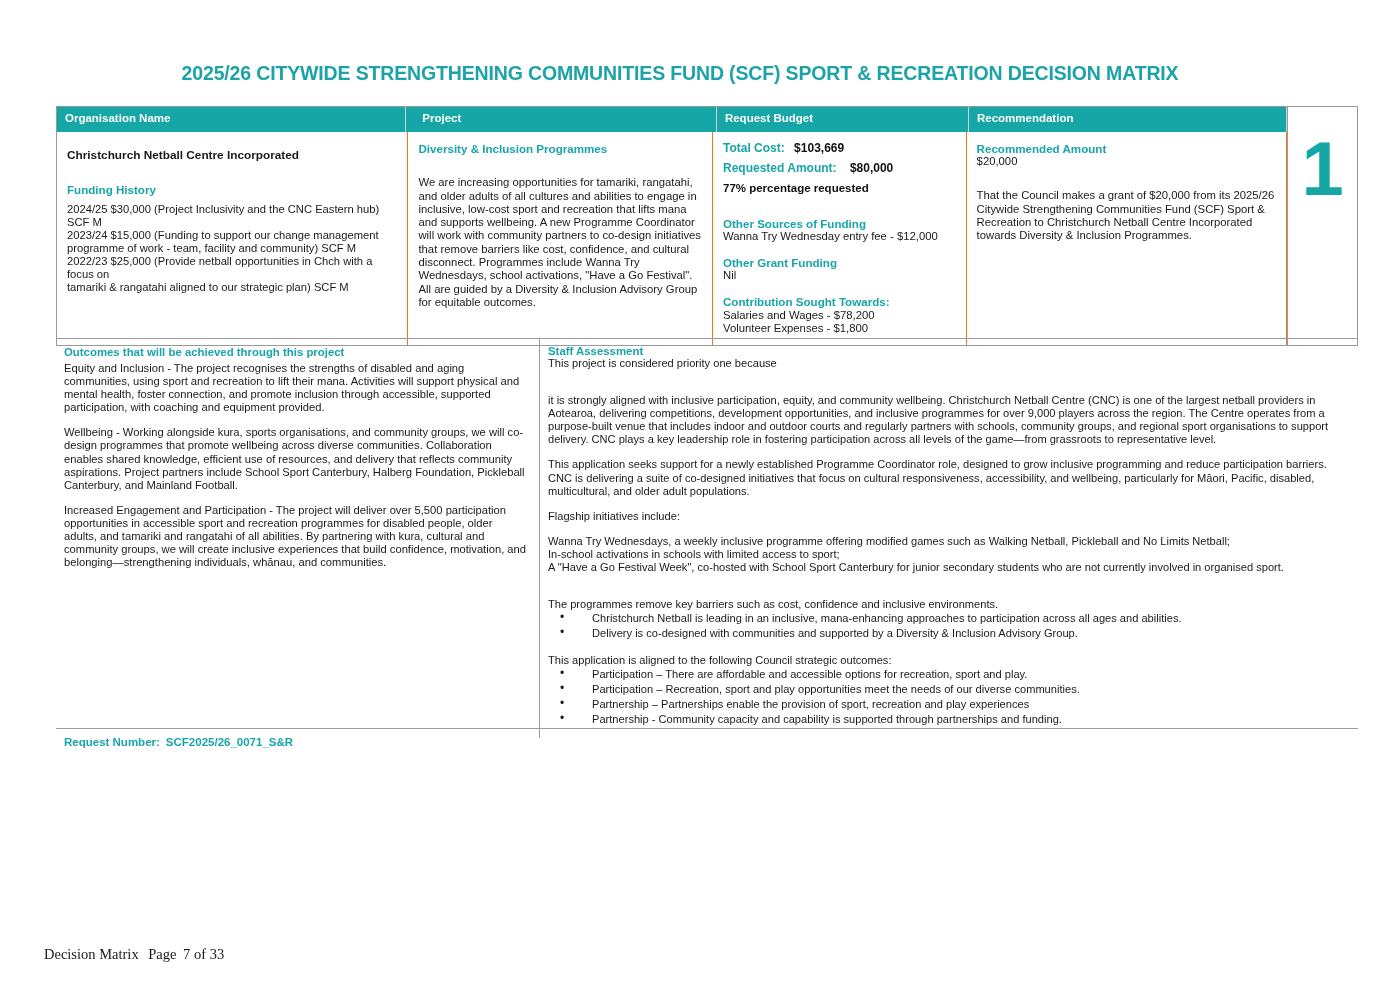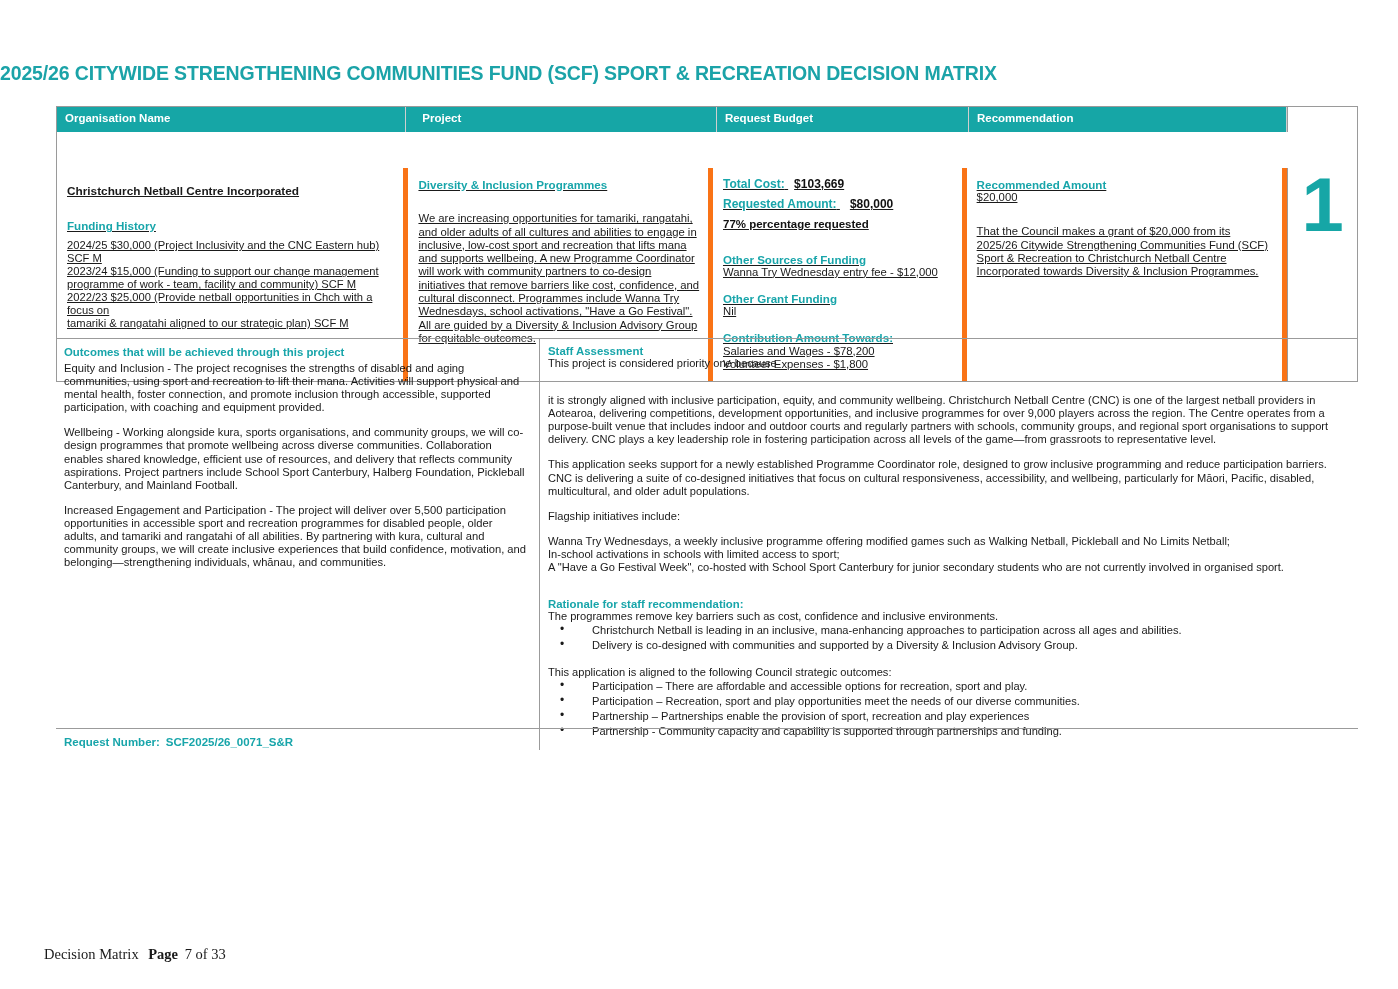--- a/index.html
+++ b/index.html
@@ -21,37 +21,37 @@
     width: 1398px;
     height: 989px;
   }
 
   
   .doc-title {
     position: absolute;
     left: 0;
     top: 62px;
     width: 1360px;
+    text-align: center;
     font-size: 19.5px;
     font-weight: bold;
     letter-spacing: -0.15px;
     color: #1ba3a8;
   }
 
   
   .matrix-table {
     position: absolute;
     left: 56px;
     top: 106px;
     width: 1302px;
     border: 1px solid #9a9a9a;
     box-sizing: border-box;
     display: flex;
     flex-direction: column;
-    gap: 36px;
   }
   .thead {
     display: flex;
     background: #16a6a6;
     height: 25px;
   }
   .thead .th {
     color: #ffffff;
     font-size: 11.5px;
     font-weight: bold;
@@ -59,25 +59,24 @@
     box-sizing: border-box;
     border-right: 1px solid #cfcfcf;
   }
   .thead .th:last-child { border-right: none; }
   .tbody {
     display: flex;
     min-height: 213px;
   }
   .tbody .td {
     box-sizing: border-box;
-    border-right: 5px solid #f97316;
+    border-right: 1px solid #f97316;
     padding: 10px 8px 8px 10px;
     font-size: 11.4px;
     line-height: 13.2px;
-    text-decoration: underline;
   }
   .tbody .td:last-child { border-right: none; }
 
   .c-org   { width: 352px; }
   .c-proj  { width: 305px; }
   .c-budg  { width: 254px; }
   .c-rec   { width: 321px; }
   .c-rank  { width: 70px; }
 
   .thead .c-org   { width: 352px; }
@@ -207,21 +206,21 @@
 
   
   .footer {
     position: absolute;
     left: 44px;
     top: 946px;
     font-family: "Liberation Serif", serif;
     font-size: 14.5px;
     color: #1a1a1a;
   }
-  .footer .f-bold { font-weight: bold; }
+  .footer .f-bold { font-weight: normal; }
   .footer .f-label { font-weight: normal; }
 </style>
 </head>
 <body>
 
 <div class="page">
 
   <div class="doc-title">2025/26 CITYWIDE STRENGTHENING COMMUNITIES FUND (SCF) SPORT &amp; RECREATION DECISION MATRIX</div>
 
   <div class="matrix-table">
@@ -268,21 +267,21 @@
         </div>
         <div class="gap-sm"></div>
         <div class="budg-plain">77% percentage requested</div>
         <div class="gap-lg"></div>
         <div class="teal-head">Other Sources of Funding</div>
         <div class="budg-sub">Wanna Try Wednesday entry fee - $12,000</div>
         <div class="gap-md"></div>
         <div class="teal-head">Other Grant Funding</div>
         <div class="budg-sub">Nil</div>
         <div class="gap-md"></div>
-        <div class="teal-head">Contribution Amount Towards:</div>
+        <div class="teal-head">Contribution Sought Towards:</div>
         <div class="budg-sub">Salaries and Wages - $78,200</div>
         <div class="budg-sub">Volunteer Expenses - $1,800</div>
       </div>
 
       <div class="td c-rec">
         <div class="teal-head">Recommended Amount</div>
         <div class="budg-sub">$20,000</div>
         <div class="gap-lg"></div>
         <div class="budg-sub">That the Council makes a grant of $20,000 from its 2025/26 Citywide Strengthening Communities Fund (SCF) Sport &amp; Recreation to Christchurch Netball Centre Incorporated towards Diversity &amp; Inclusion Programmes.</div>
       </div>
@@ -309,21 +308,20 @@
       <div class="sa-spacer"></div>
       <p class="sa-p">it is strongly aligned with inclusive participation, equity, and community wellbeing. Christchurch Netball Centre (CNC) is one of the largest netball providers in Aotearoa, delivering competitions, development opportunities, and inclusive programmes for over 9,000 players across the region. The Centre operates from a purpose-built venue that includes indoor and outdoor courts and regularly partners with schools, community groups, and regional sport organisations to support delivery. CNC plays a key leadership role in fostering participation across all levels of the game—from grassroots to representative level.</p>
       <p class="sa-p">This application seeks support for a newly established Programme Coordinator role, designed to grow inclusive programming and reduce participation barriers. CNC is delivering a suite of co-designed initiatives that focus on cultural responsiveness, accessibility, and wellbeing, particularly for Māori, Pacific, disabled, multicultural, and older adult populations.</p>
       <p class="sa-line">Flagship initiatives include:</p>
       <div class="sa-spacer"></div>
       <p class="sa-line">Wanna Try Wednesdays, a weekly inclusive programme offering modified games such as Walking Netball, Pickleball and No Limits Netball;</p>
       <p class="sa-line">In-school activations in schools with limited access to sport;</p>
       <p class="sa-line">A "Have a Go Festival Week", co-hosted with School Sport Canterbury for junior secondary students who are not currently involved in organised sport.</p>
       <div class="sa-spacer"></div>
       <div class="sa-spacer"></div>
-      <div class="sec-head" style="margin-bottom:0">Rationale for staff recommendation:</div>
       <p class="sa-line">The programmes remove key barriers such as cost, confidence and inclusive environments.</p>
       <ul class="sa-bullets">
         <li>Christchurch Netball is leading in an inclusive, mana-enhancing approaches to participation across all ages and abilities.</li>
         <li>Delivery is co-designed with communities and supported by a Diversity &amp; Inclusion Advisory Group.</li>
       </ul>
       <div class="sa-spacer"></div>
       <p class="sa-line">This application is aligned to the following Council strategic outcomes:</p>
       <ul class="sa-bullets">
         <li>Participation – There are affordable and accessible options for recreation, sport and play.</li>
         <li>Participation – Recreation, sport and play opportunities meet the needs of our diverse communities.</li>

